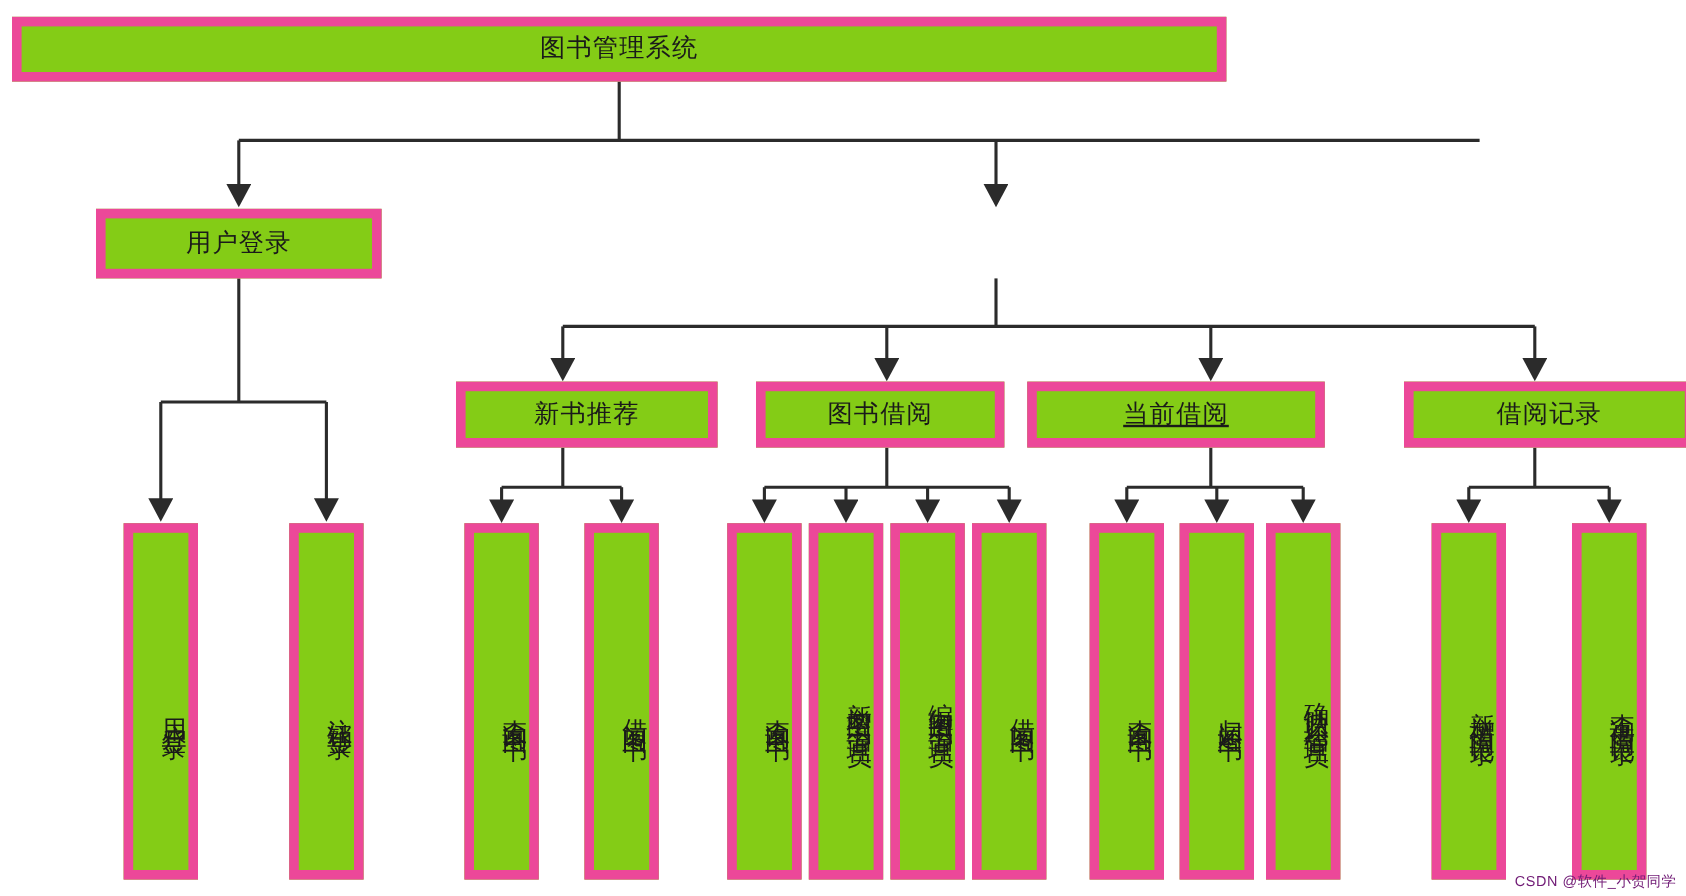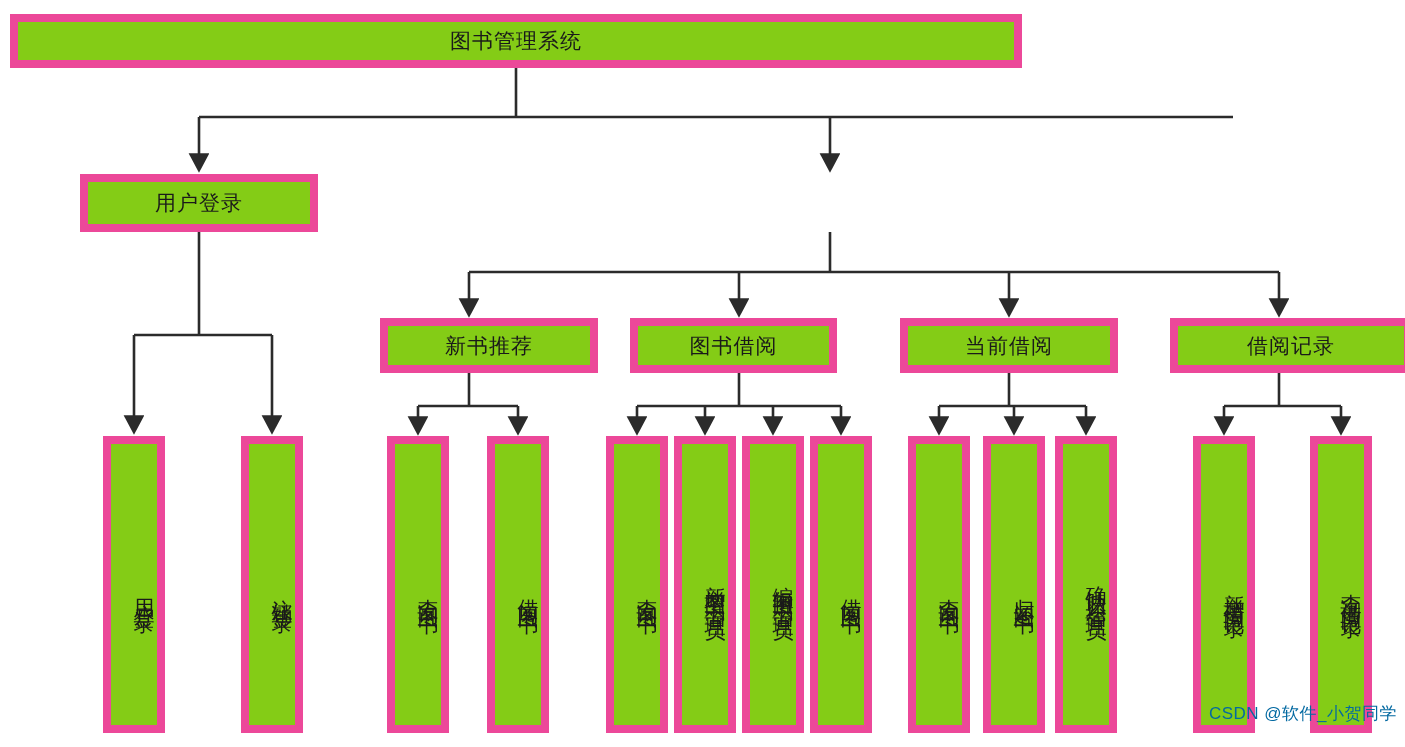--- a/index.html
+++ b/index.html
@@ -54,23 +54,23 @@
     white-space: pre-wrap;
     text-align: center;
   }
   .node.vert .label {
     writing-mode: vertical-rl;
     text-orientation: upright;
   }
   #watermark {
     position: absolute;
     right: 8px;
-    bottom: 22px;
-    font-size: 17px;
-    color: #0369a1;
+    bottom: 4px;
+    font-size: 12px;
+    color: #701a75;
     letter-spacing: 0.5px;
     white-space: nowrap;
   }
 </style>
 </head>
 <body>
 
 <div id="canvas">
 
   <svg id="edges" viewBox="0 0 1405 747" width="1405" height="747">
@@ -131,21 +131,21 @@
   <div class="node horiz" style="left:80px; top:174px; width:238px; height:58px;">
     <span class="label">用户登录</span>
   </div>
 
   <div class="node horiz" style="left:360px; top:318px; width:218px; height:55px;margin-left:20px;">
     <span class="label">新书推荐</span>
   </div>
   <div class="node horiz" style="left:630px; top:318px; width:207px; height:55px;">
     <span class="label">图书借阅</span>
   </div>
-  <div class="node horiz" style="left:900px; top:318px; width:218px; height:55px;">
+  <div class="node horiz" style="left:856px; top:318px; width:248px; height:55px;text-decoration:underline;">
     <span class="label">当前借阅</span>
   </div>
   <div class="node horiz" style="left:1170px; top:318px; width:242px; height:55px;">
     <span class="label">借阅记录</span>
   </div>
 
   <div class="node vert" style="left:103px; top:436px; width:62px; height:297px;">
     <span class="label">用户登录</span>
   </div>
   <div class="node vert" style="left:241px; top:436px; width:62px; height:297px;">

